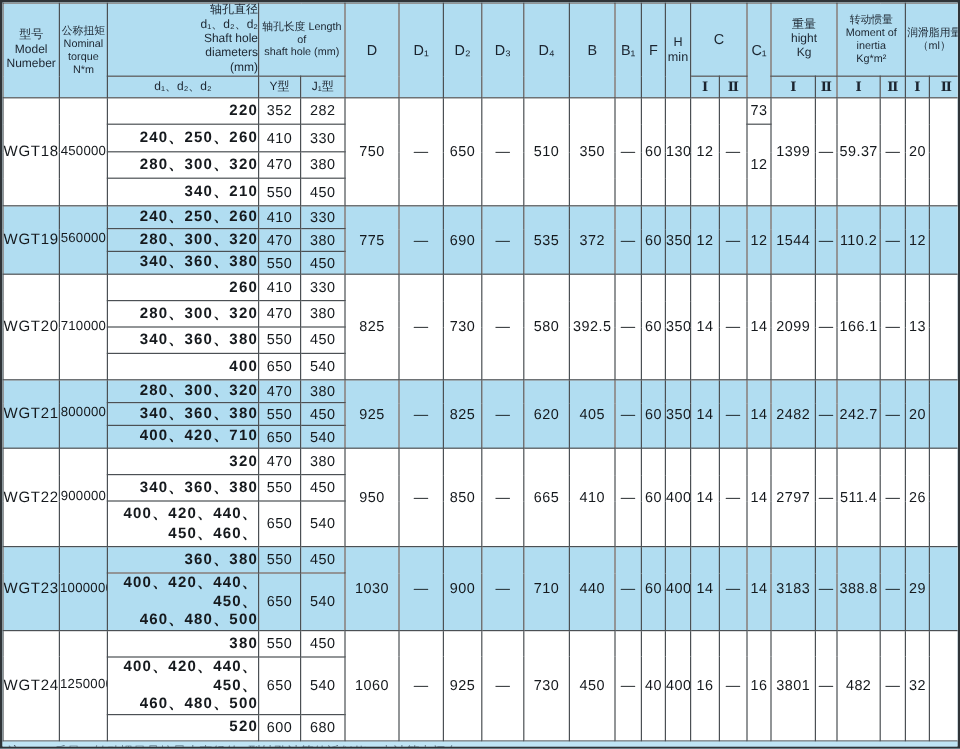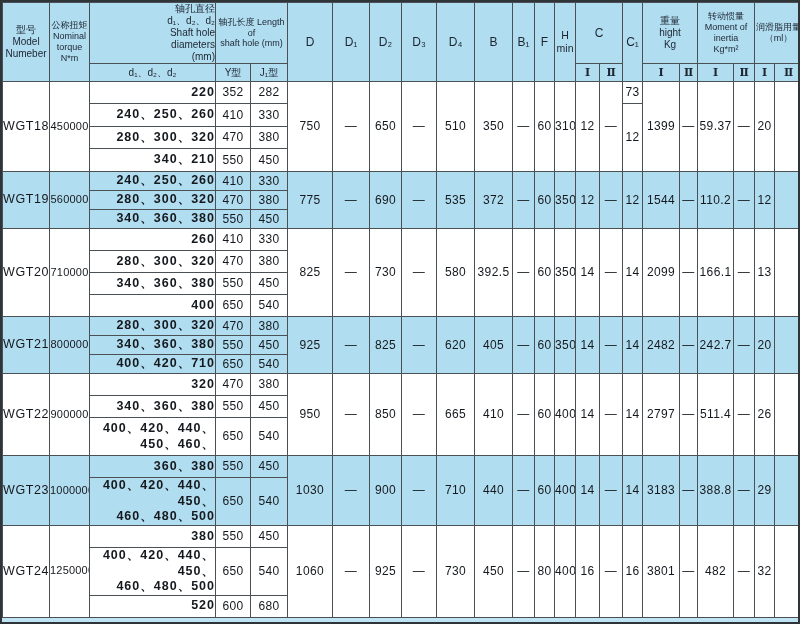--- a/index.html
+++ b/index.html
@@ -152,21 +152,21 @@
       <td class="num">352</td>
       <td class="num">282</td>
       <td rowspan="4" class="num">750</td>
       <td rowspan="4" class="num">—</td>
       <td rowspan="4" class="num">650</td>
       <td rowspan="4" class="num">—</td>
       <td rowspan="4" class="num">510</td>
       <td rowspan="4" class="num">350</td>
       <td rowspan="4" class="num">—</td>
       <td rowspan="4" class="num">60</td>
-      <td rowspan="4" class="num">310</td>
+      <td rowspan="4" class="num">130</td>
       <td rowspan="4" class="num">12</td>
       <td rowspan="4" class="num">—</td>
       <td class="num">73</td>
       <td rowspan="4" class="num">1399</td>
       <td rowspan="4" class="num">—</td>
       <td rowspan="4" class="num">59.37</td>
       <td rowspan="4" class="num">—</td>
       <td rowspan="4" class="num">20</td>
       <td rowspan="4" class="num"></td>
     </tr>
@@ -375,21 +375,21 @@
       <td class="bore">380</td>
       <td class="num">550</td>
       <td class="num">450</td>
       <td rowspan="3" class="num">1060</td>
       <td rowspan="3" class="num">—</td>
       <td rowspan="3" class="num">925</td>
       <td rowspan="3" class="num">—</td>
       <td rowspan="3" class="num">730</td>
       <td rowspan="3" class="num">450</td>
       <td rowspan="3" class="num">—</td>
-      <td rowspan="3" class="num">80</td>
+      <td rowspan="3" class="num">40</td>
       <td rowspan="3" class="num">400</td>
       <td rowspan="3" class="num">16</td>
       <td rowspan="3" class="num">—</td>
       <td rowspan="3" class="num">16</td>
       <td rowspan="3" class="num">3801</td>
       <td rowspan="3" class="num">—</td>
       <td rowspan="3" class="num">482</td>
       <td rowspan="3" class="num">—</td>
       <td rowspan="3" class="num">32</td>
       <td rowspan="3" class="num"></td>

